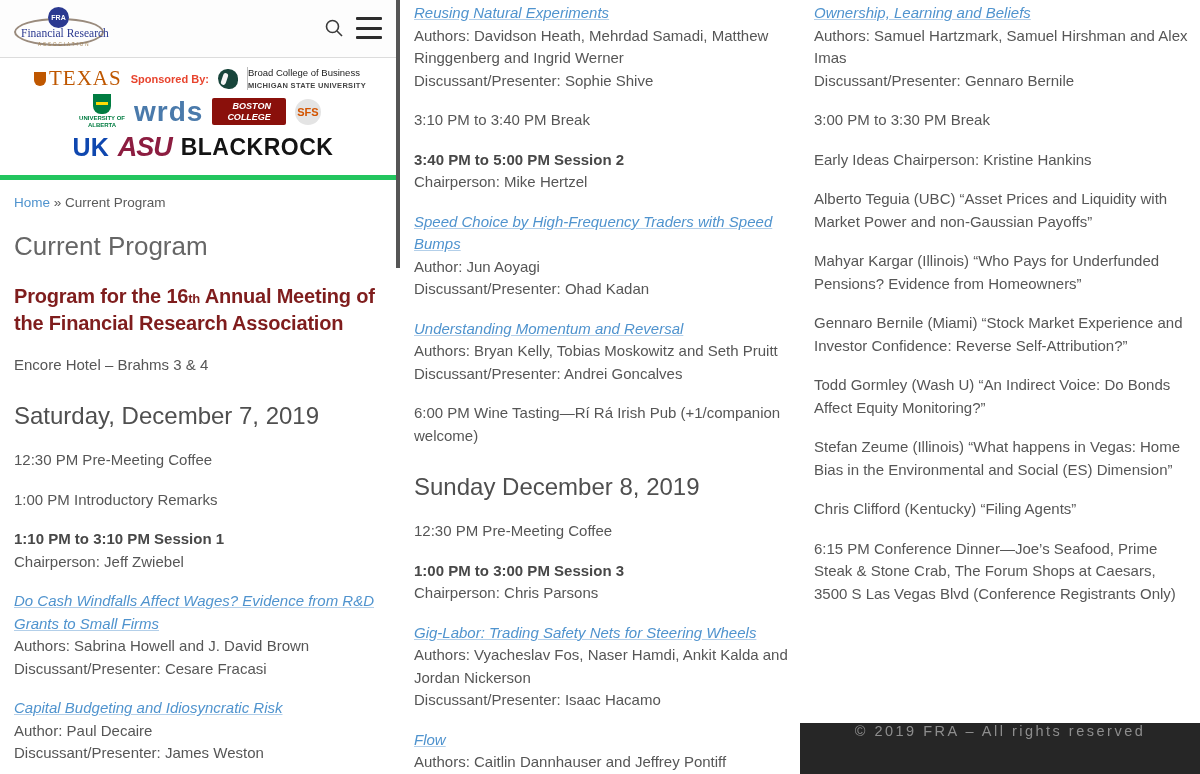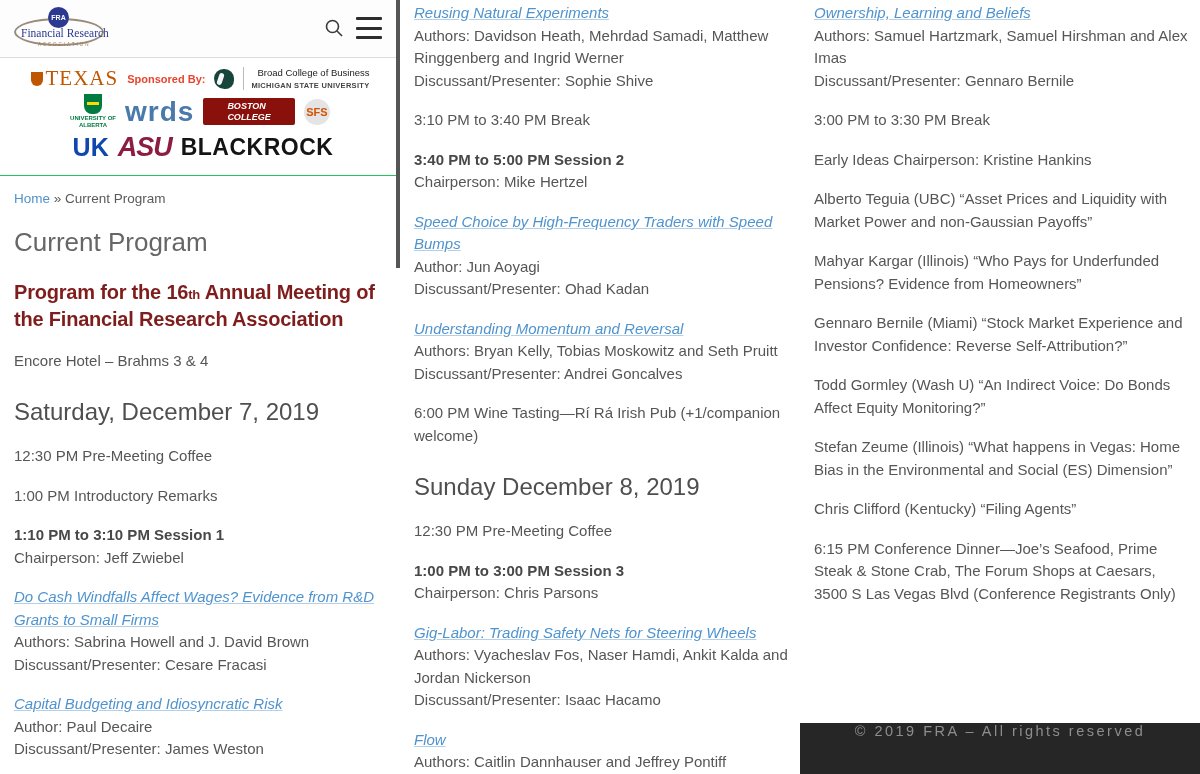--- a/index.html
+++ b/index.html
@@ -28,39 +28,39 @@
                align-items:center;justify-content:center;}
   .logo-line1{position:absolute;left:9px;top:21px;font-family:"Liberation Serif","DejaVu Serif",serif;
               font-size:11.5px;color:#2b3990;white-space:nowrap;}
   .logo-line2{position:absolute;left:26px;top:36px;font-size:4.5px;letter-spacing:2px;color:#a08050;}
   .search-btn{position:absolute;right:56px;top:18px;width:20px;height:20px;cursor:pointer;}
   .menu-btn{position:absolute;right:18px;top:17px;width:26px;height:22px;cursor:pointer;
             display:flex;flex-direction:column;justify-content:space-between;}
   .menu-btn span{display:block;height:3px;background:#2d2d2d;border-radius:1px;}
 
   
-  .sponsors{padding:8px 0 12px;border-bottom:1px solid #22c55e;display:flex;
+  .sponsors{padding:8px 0 12px;border-bottom:5px solid #22c55e;display:flex;
             flex-direction:column;align-items:center;gap:3px;}
   .srow{display:flex;align-items:center;justify-content:center;gap:9px;}
   .texas{font-family:"Liberation Serif","DejaVu Serif",serif;font-size:21px;color:#bf5700;
          letter-spacing:1px;font-weight:400;display:flex;align-items:center;gap:3px;}
   .texas-shield{display:inline-block;width:12px;height:14px;background:#bf5700;
                 border-radius:0 0 6px 6px;}
   .sponsored-by{font-size:11px;font-weight:700;color:#e8442e;}
   .spartan{width:20px;height:20px;background:#18453b;border-radius:50% 50% 45% 55%;position:relative;}
   .spartan:after{content:"";position:absolute;left:4px;top:4px;width:5px;height:12px;
                  background:#f5f5f5;border-radius:3px;transform:rotate(18deg);}
-  .broad{font-size:9.5px;color:#222;line-height:1.25;border-left:1px solid #bbb;padding-left:7px;text-align:right;}
+  .broad{font-size:9.5px;color:#222;line-height:1.25;border-left:1px solid #bbb;}
   .broad .b2{font-size:7.5px;font-weight:700;color:#444;letter-spacing:0.3px;}
   .alberta{width:18px;height:20px;background:#007c41;border-radius:0 0 8px 8px;position:relative;}
   .alberta:after{content:"";position:absolute;left:3px;top:8px;width:12px;height:3px;background:#ffdb05;}
   .alberta-txt{font-size:6px;font-weight:700;color:#007c41;line-height:1.2;text-align:center;}
   .wrds{font-size:28px;font-weight:700;color:#4a7aab;letter-spacing:1px;}
   .bc{background:#8a100b;color:#fff;font-size:9px;font-weight:700;font-style:italic;
-      padding:3px 24px;line-height:1.15;text-align:left;border-radius:2px;}
+      padding:3px 15px;line-height:1.15;text-align:right;border-radius:2px;}
   .sfs{width:26px;height:26px;border-radius:50%;background:#e4e4e4;display:flex;align-items:center;
        justify-content:center;font-size:11px;font-weight:800;color:#d35400;}
   .uk{font-size:25px;font-weight:800;color:#0f47af;margin-left:6px;}
   .asu{font-size:27px;font-weight:800;font-style:italic;color:#8c1d40;letter-spacing:-1px;}
   .blackrock{font-size:23px;font-weight:700;color:#141414;letter-spacing:0.5px;text-align:right;}
 
   .breadcrumb{margin:15px 14px 0;font-size:13.5px;color:#5a5a5a;}
   .breadcrumb a{color:#4f93ce;text-decoration:none;cursor:pointer;}
   .page-title{font-size:26px;font-weight:400;color:#666;margin:21px 14px 0;line-height:1.2;}
   .program-title{font-size:20px;font-weight:700;color:#7f1d1d;line-height:1.35;

